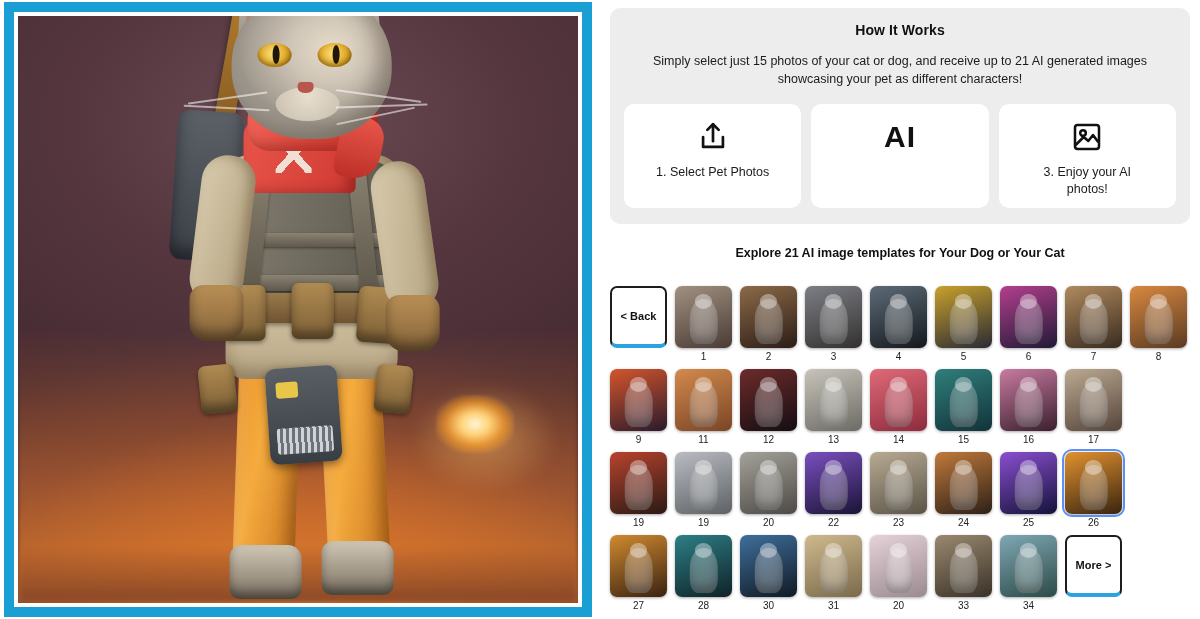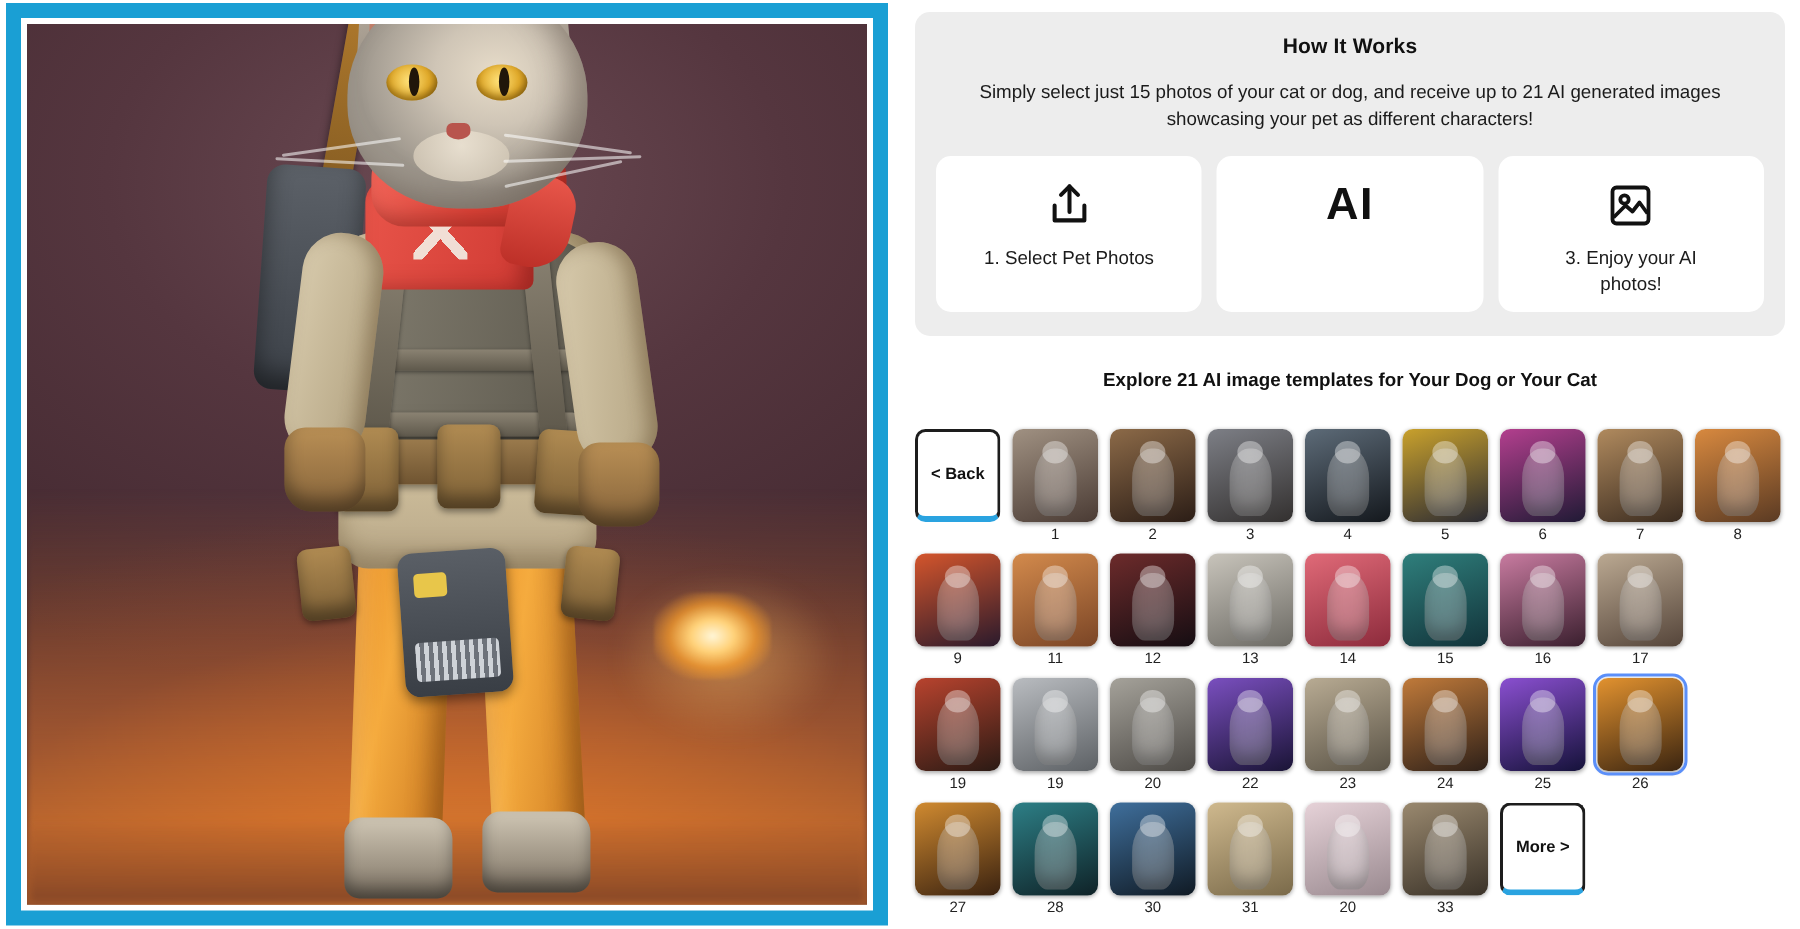--- a/index.html
+++ b/index.html
@@ -584,20 +584,26 @@
                 <div class="subj"></div>
               </div>
               <div class="cap">20</div>
             </div>
             <div class="cell">
               <div class="thumb" style="background: linear-gradient(160deg, rgb(154, 137, 111), rgb(58, 50, 40));">
                 <div class="subj"></div>
               </div>
               <div class="cap">33</div>
             </div>
+            <div class="cell">
+              <div class="thumb" style="background: linear-gradient(160deg, rgb(127, 168, 181), rgb(44, 74, 70));">
+                <div class="subj"></div>
+              </div>
+              <div class="cap">34</div>
+            </div>
             <div class="navcell">
               <div class="navbtn">More &gt;</div>
             </div>
           </div>
         </div>
 
     </div>
 
   </div>
 </div>

